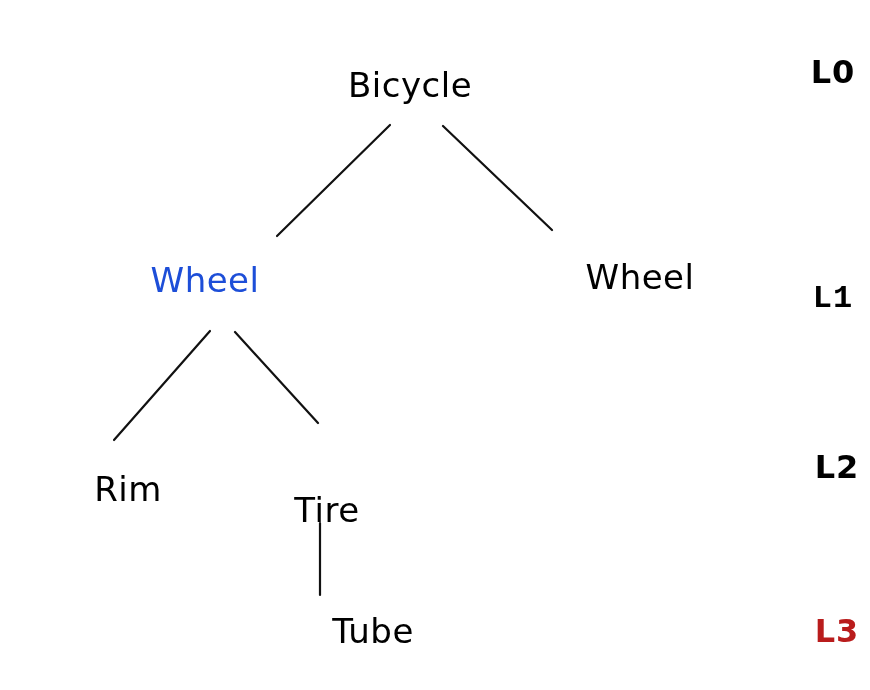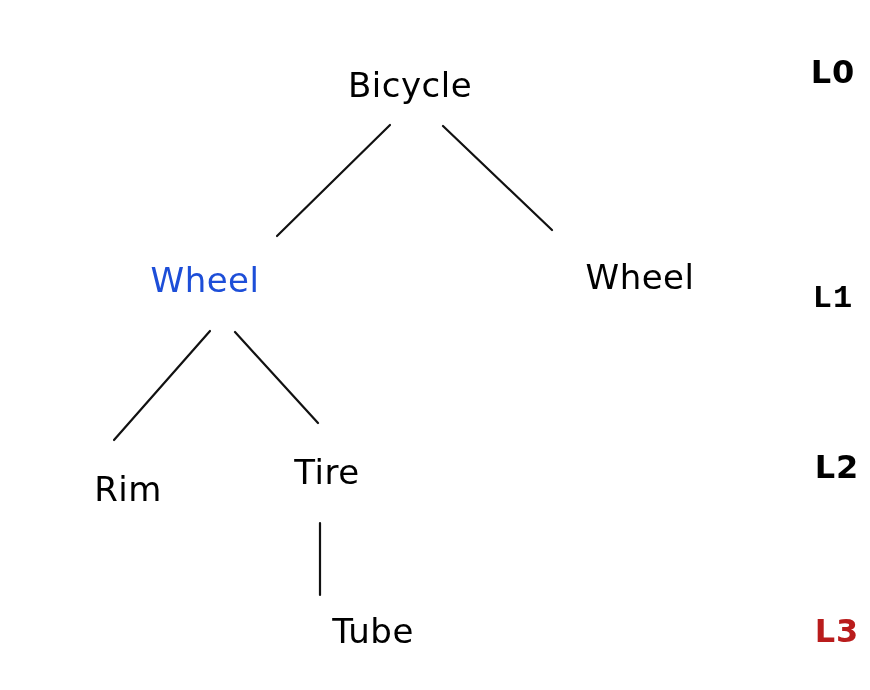--- a/index.html
+++ b/index.html
@@ -66,21 +66,21 @@
         <line x1="235" y1="332" x2="318" y2="423" stroke="#111111"></line>
         <line x1="320" y1="523" x2="320" y2="595" stroke="#111111"></line>
       </g>
   </svg>
 
   <div id="node-layer">
       <div class="node-label" style="left: 410px; top: 85px; color: rgb(0, 0, 0);">Bicycle</div>
       <div class="node-label" style="left: 205px; top: 280px; color: #1d4ed8;">Wheel</div>
       <div class="node-label" style="left: 640px; top: 277px; color: rgb(0, 0, 0);">Wheel</div>
       <div class="node-label" style="left: 128px; top: 489px; color: rgb(0, 0, 0); text-align: right;">Rim</div>
-      <div class="node-label" style="left: 327px; top: 472px; color: rgb(0, 0, 0);">Tire</div>
+      <div class="node-label" style="left: 327px; top: 510px; color: rgb(0, 0, 0);">Tire</div>
       <div class="node-label" style="left: 327px; top: 631px; color: rgb(0, 0, 0); margin-left: 46px;">Tube</div>
     </div>
   <div id="level-layer">
       <div class="level-label" style="left: 793px; top: 72px; color: rgb(0, 0, 0);">L0</div>
       <div class="level-label" style="left: 793px; top: 299px; color: rgb(0, 0, 0); font-family: Liberation Mono, monospace;">L1</div>
       <div class="level-label" style="left: 797px; top: 467px; color: rgb(0, 0, 0);">L2</div>
       <div class="level-label" style="left: 797px; top: 631px; color: #b91c1c;">L3</div>
     </div>
 
 </div>

